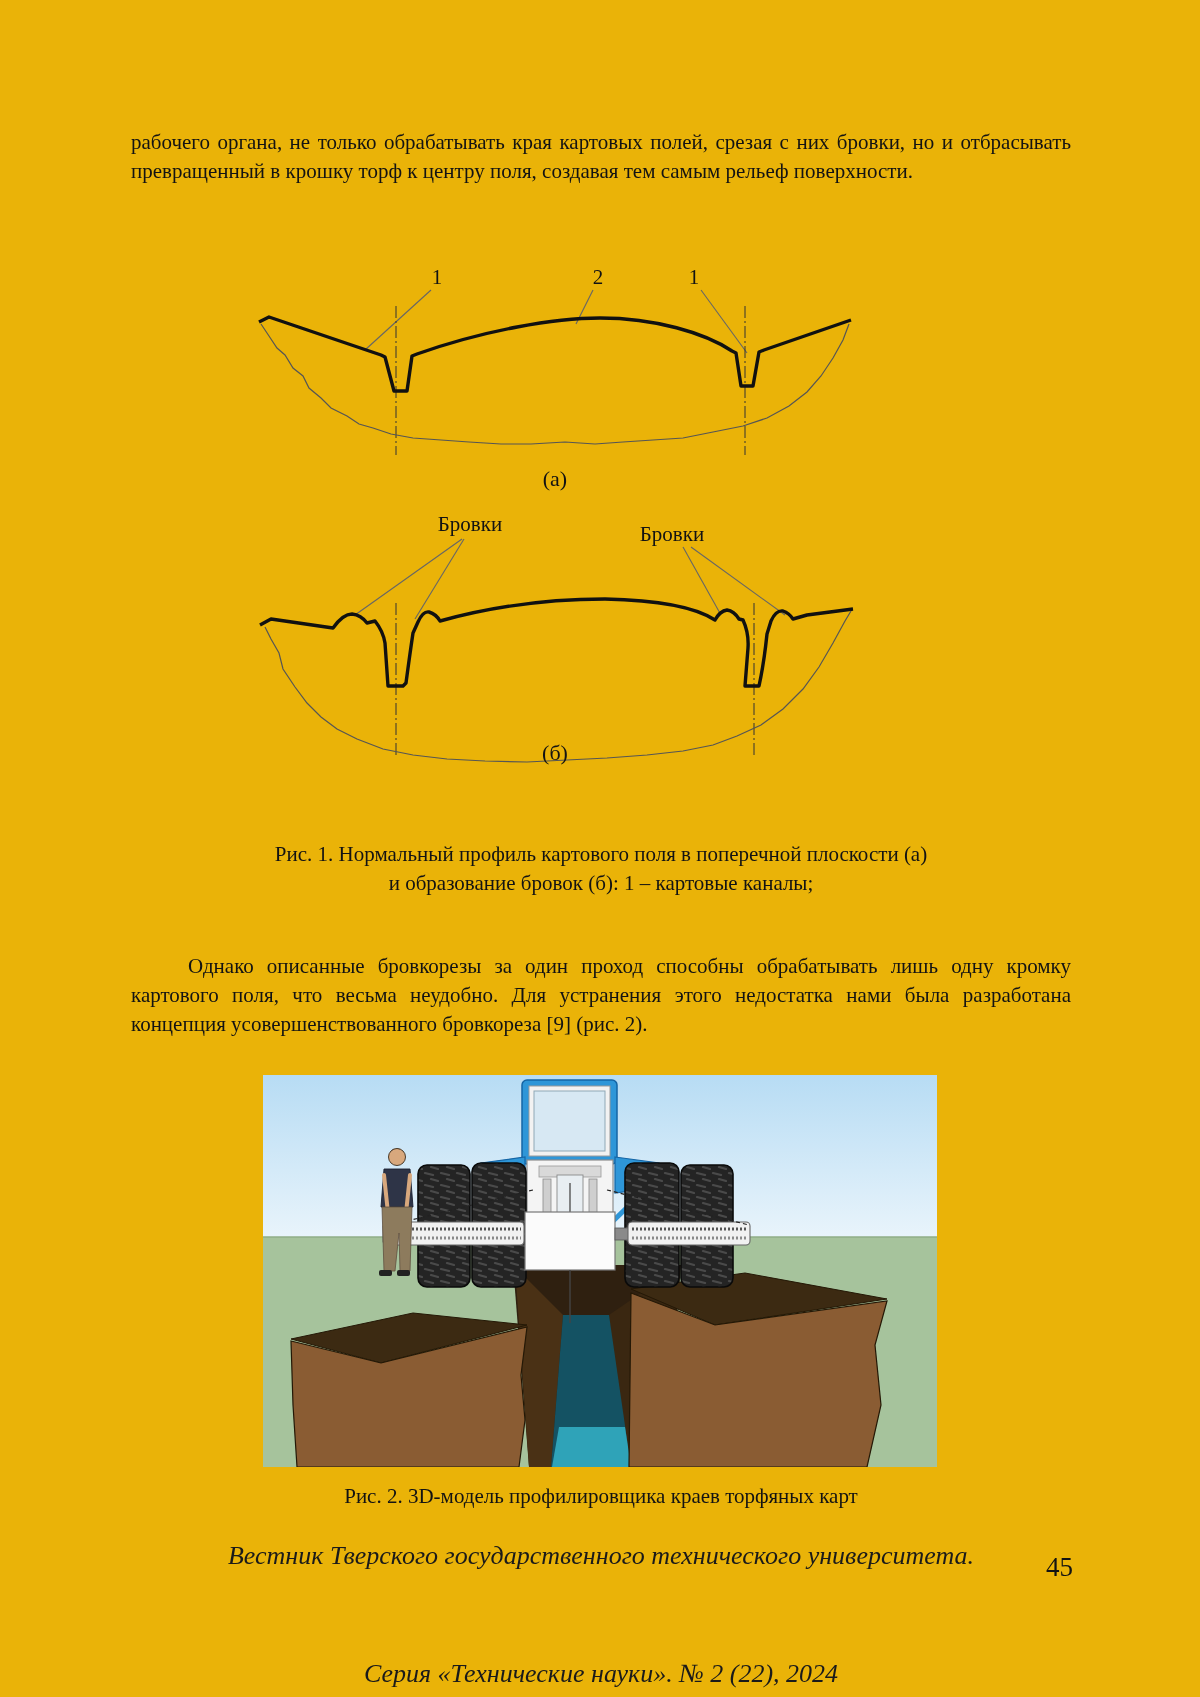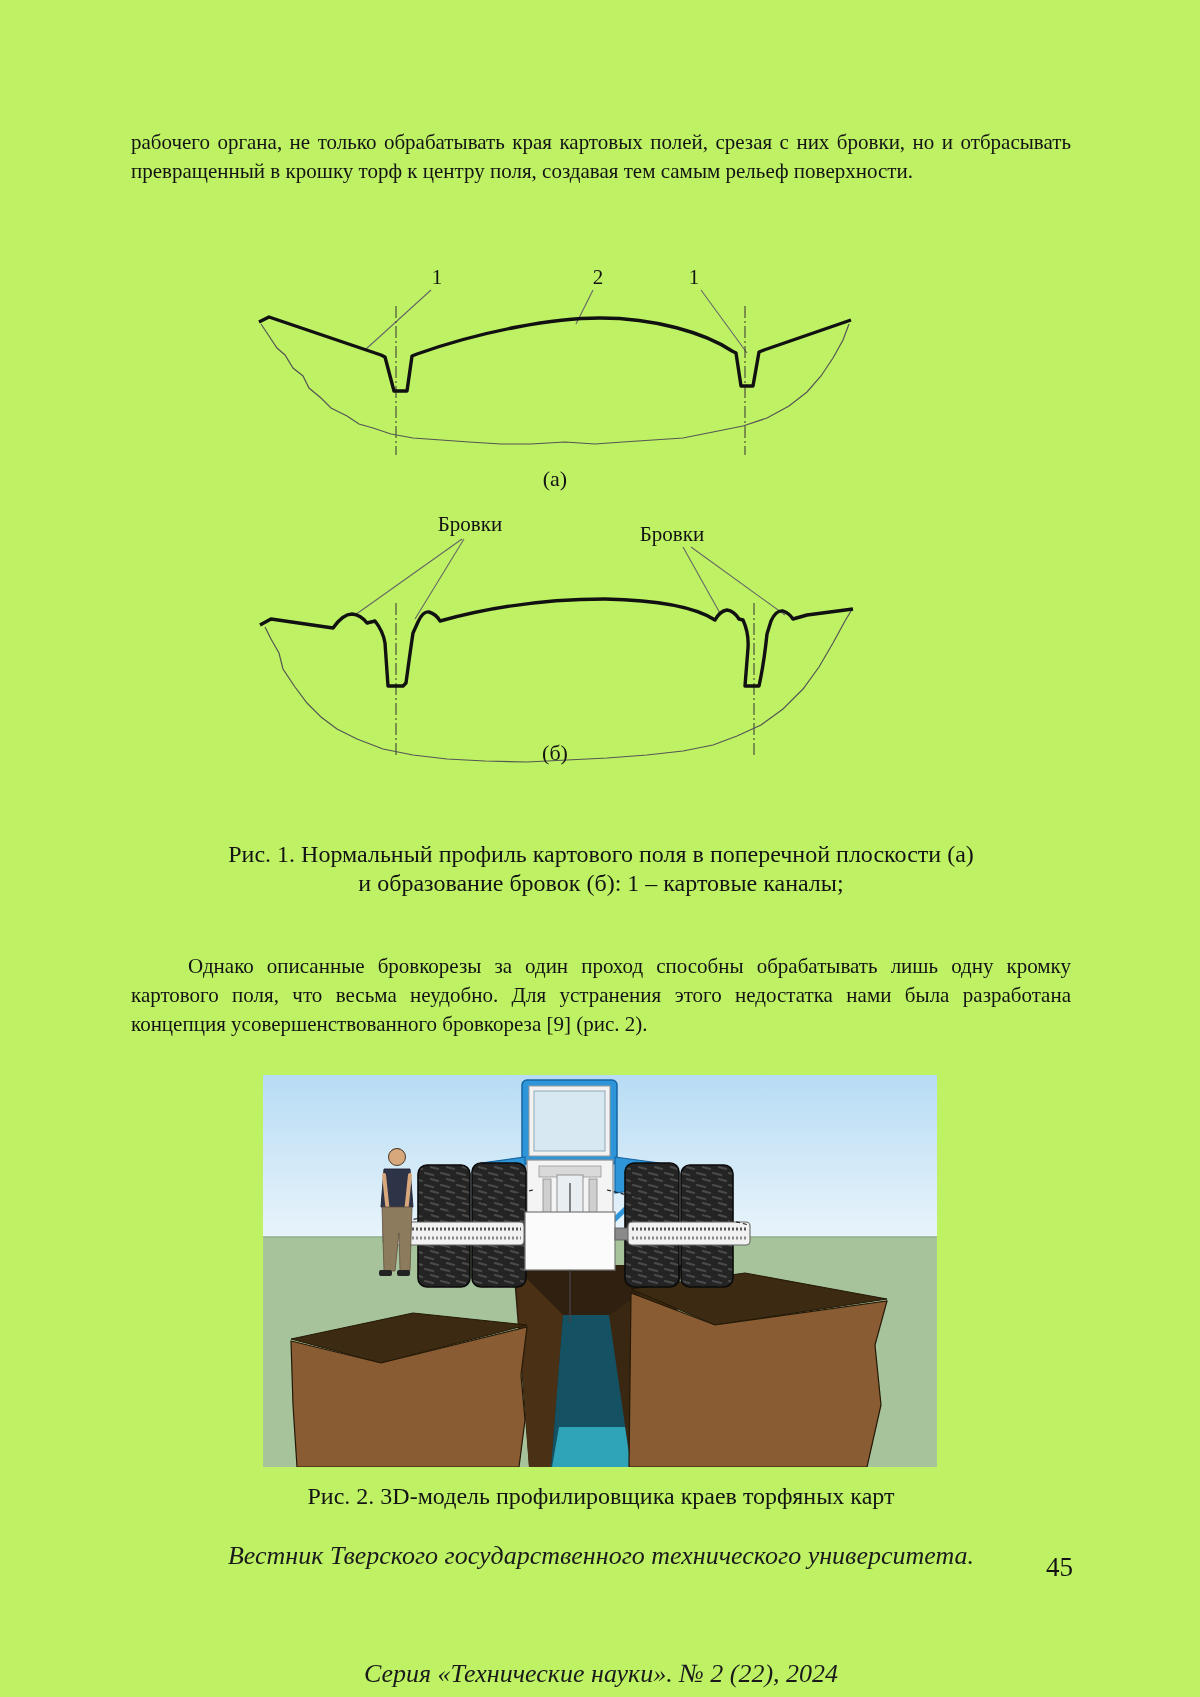--- a/index.html
+++ b/index.html
@@ -1,33 +1,33 @@
 <!DOCTYPE html>
 <html><head>
 <meta charset="utf-8">
 <style>
   html,body{margin:0;padding:0;background:#888;}
   .page{
-    position:relative;width:1200px;height:1697px;background:#bef264;
+    position:relative;width:1200px;height:1697px;background:#eab308;
     font-family:"Liberation Serif","DejaVu Serif",serif;color:#111;
     margin:0 auto;overflow:hidden;
   }
   .body-text{
     position:absolute;left:131px;width:940px;
     font-size:21px;line-height:29px;text-align:justify;color:#131313;
   }
   .indent{text-indent:57px;}
   .fig-svg{position:absolute;}
   .sub-label{
     position:absolute;left:255px;width:600px;text-align:center;
     font-size:22px;color:#131313;
   }
   .caption{
     position:absolute;left:131px;width:940px;text-align:center;
-    font-size:24px;line-height:29px;color:#131313;
+    font-size:21px;line-height:29px;color:#131313;
   }
   .footer-line{
     position:absolute;left:131px;width:940px;text-align:center;
     font-style:italic;font-size:26px;color:#1a1a1a;
   }
   .page-number{
     position:absolute;right:127px;top:1552px;font-size:27px;color:#131313;
   }
   svg text{font-family:"Liberation Serif","DejaVu Serif",serif;fill:#131313;}
 </style>

